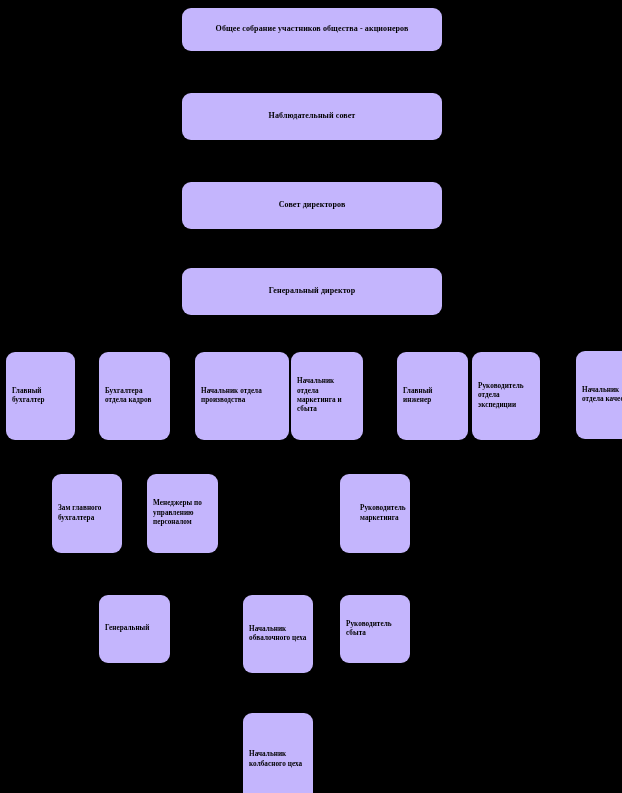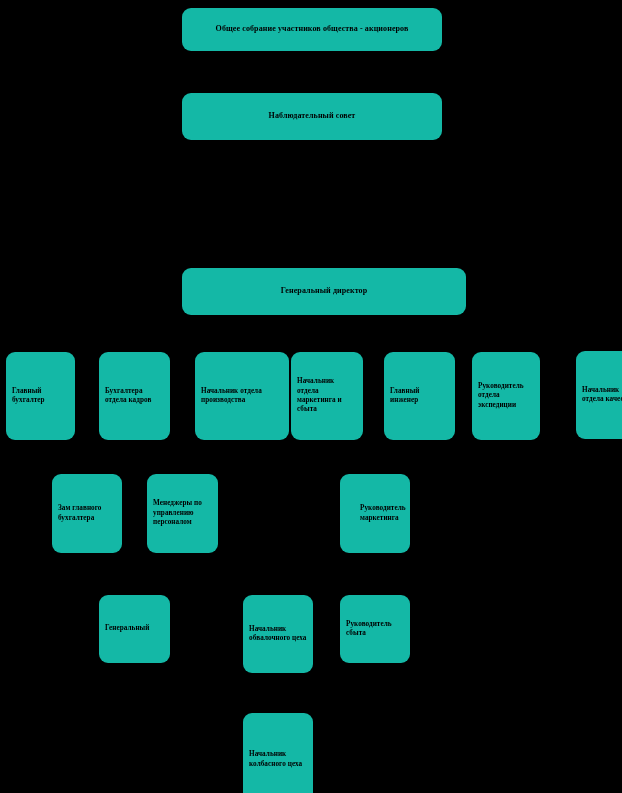--- a/index.html
+++ b/index.html
@@ -14,21 +14,21 @@
   #chart-canvas {
     position: relative;
     width: 622px;
     height: 793px;
     background: #000000;
     overflow: hidden;
   }
   .node {
     position: absolute;
     box-sizing: border-box;
-    background: #14b8a6;
+    background: #c4b5fd;
     border-radius: 9px;
     color: #000000;
     font-weight: bold;
     line-height: 1.30;
     overflow: hidden;
   }
   
   .node.center {
     display: flex;
     align-items: center;
@@ -57,42 +57,45 @@
 <div id="chart-canvas">
 
   <div class="node center t-top" style="left:182px; top:8px; width:260px; height:43px;">
     <span class="label">Общее собрание участников общества - акционеров</span>
   </div>
 
   <div class="node center t-top" style="left:182px; top:93px; width:260px; height:47px;justify-content:center;">
     <span class="label">Наблюдательный совет</span>
   </div>
 
+  <div class="node center t-top" style="left:182px; top:182px; width:260px; height:47px;">
+    <span class="label">Совет директоров</span>
+  </div>
 
-  <div class="node center t-top" style="left:182px; top:268px; width:284px; height:47px;">
+  <div class="node center t-top" style="left:182px; top:268px; width:260px; height:47px;">
     <span class="label">Генеральный директор</span>
   </div>
 
   <div class="node leaf t-leaf" style="left:6px; top:352px; width:69px; height:88px;">
     <span class="label">Главный бухгалтер</span>
   </div>
 
   <div class="node leaf t-leaf" style="left:99px; top:352px; width:71px; height:88px;">
     <span class="label">Бухгалтера отдела кадров</span>
   </div>
 
   <div class="node leaf t-leaf" style="left:195px; top:352px; width:94px; height:88px;">
     <span class="label">Начальник отдела производства</span>
   </div>
 
   <div class="node leaf t-leaf" style="left:291px; top:352px; width:72px; height:88px;">
     <span class="label">Начальник отдела маркетинга и сбыта</span>
   </div>
 
-  <div class="node leaf t-leaf" style="left:384px; top:352px; width:71px; height:88px;">
+  <div class="node leaf t-leaf" style="left:397px; top:352px; width:71px; height:88px;">
     <span class="label">Главный инженер</span>
   </div>
 
   <div class="node leaf t-leaf" style="left:472px; top:352px; width:68px; height:88px;">
     <span class="label">Руководитель отдела экспедиции</span>
   </div>
 
   <div class="node leaf t-leaf" style="left:556px; top:351px; width:66px; height:88px;margin-left:20px;">
     <span class="label">Начальник отдела качества</span>
   </div>

